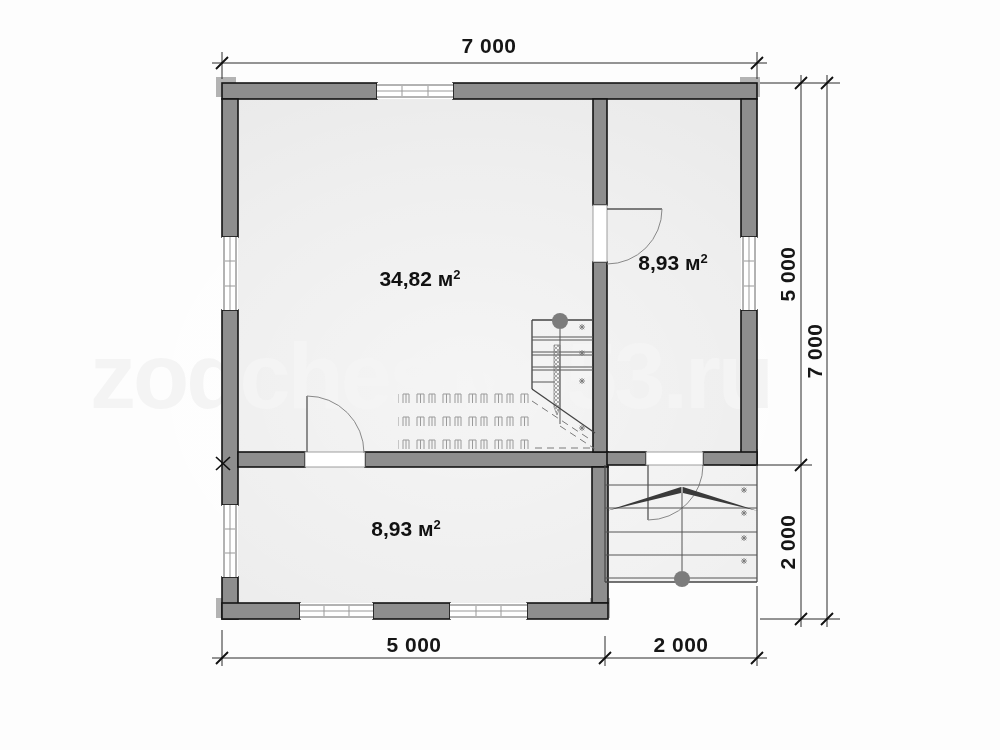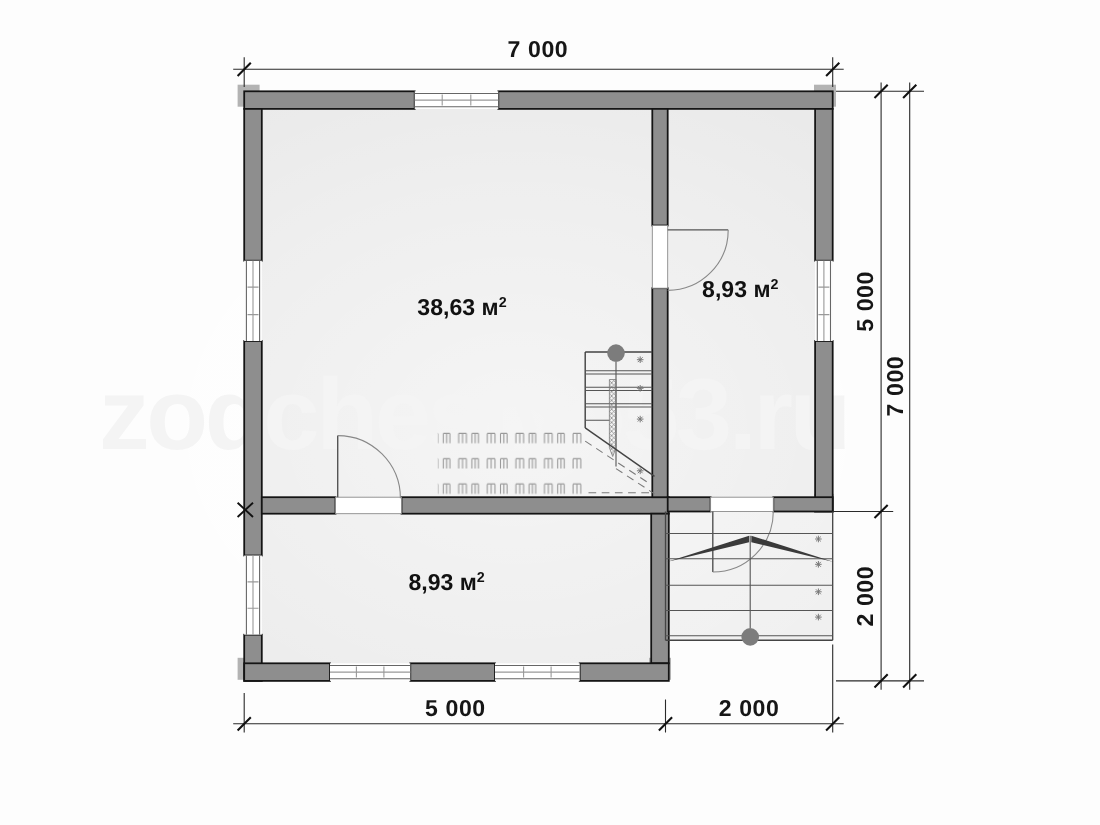--- a/index.html
+++ b/index.html
@@ -194,21 +194,21 @@
   </svg>
 
   <div class="dim" style="left:429px;top:34px;width:120px;">7 000</div>
   <div class="dim vert" style="left:729px;top:261px;width:120px;height:26px;">5 000</div>
   <div class="dim vert" style="left:729px;top:529px;width:120px;height:26px;">2 000</div>
   <div class="dim vert" style="left:756px;top:338px;width:120px;height:26px;">7 000</div>
   <div class="dim" style="left:354px;top:633px;width:120px;">5 000</div>
   <div class="dim" style="left:621px;top:633px;width:120px;">2 000</div>
 
   <div class="room-label" style="left:330px;top:267px;width:180px;">
-    <span>38,63 м</span><sup>2</sup>
+    <span>34,82 м</span><sup>2</sup>
   </div>
   <div class="room-label" style="left:593px;top:251px;width:160px;">
     <span>8,93 м</span><sup>2</sup>
   </div>
   <div class="room-label" style="left:326px;top:517px;width:160px;">
     <span>8,93 м</span><sup>2</sup>
   </div>
 
 </div>
 

